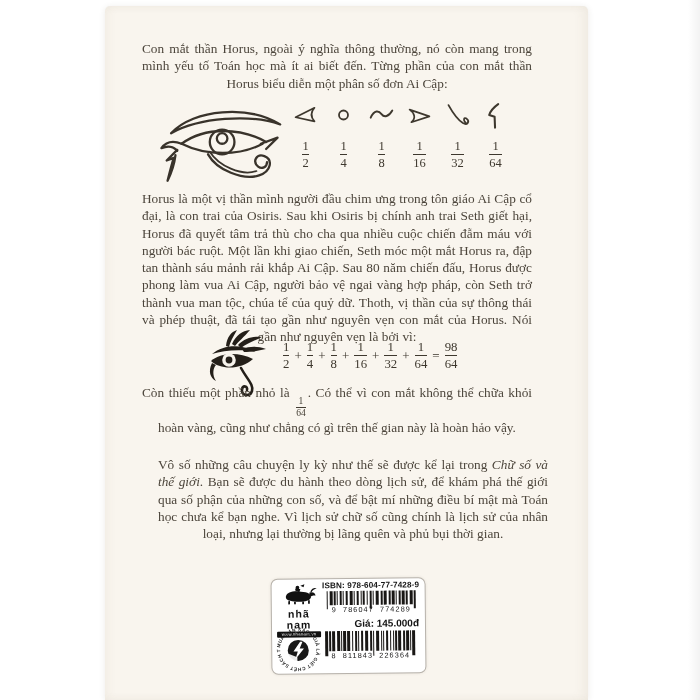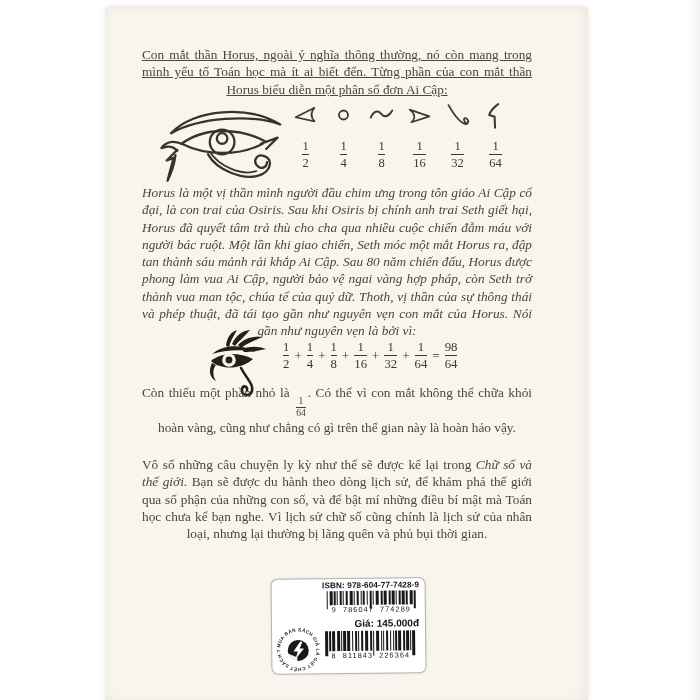--- a/index.html
+++ b/index.html
@@ -15,24 +15,24 @@
     position:absolute;left:105px;top:6px;width:483px;height:694px;
     background:#f9f5ee;
     border-radius:5px 5px 0 0;
     box-shadow:0 1px 6px rgba(70,55,40,.10), inset -6px 0 10px rgba(90,70,50,.05), inset 4px 0 8px rgba(90,70,50,.04);
   }
   .para{
     position:absolute;left:37px;width:390px;margin:0;
     font-size:13.3px;line-height:17.3px;color:#4c453b;
     text-align:justify;text-align-last:center;
   }
-  .p1{top:40px;text-decoration:underline;}
-  .p2{top:178px;font-style:italic;}
+  .p1{top:34px;}
+  .p2{top:184px;}
   .p3{top:378px;}
-  .p4{top:450px;}
+  .p4{top:450px;margin-left:16px;}
   .book-title{font-style:italic;}
   
   .ifrac{display:inline-flex;flex-direction:column;align-items:center;
     font-size:9.5px;line-height:1.05;vertical-align:-7px;margin:0 2px;color:#433d33;}
   .ifrac .fbar{align-self:stretch;border-top:1px solid #433d33;margin:0.5px 0;}
   
   .figure1{position:absolute;left:0;top:88px;width:483px;height:100px;}
   .eye1{position:absolute;left:52px;top:2px;}
   .sym-row{position:absolute;left:187px;top:6px;display:flex;gap:11px;}
   .sym-col{width:27px;display:flex;flex-direction:column;align-items:center;}
@@ -227,20 +227,38 @@
   <p class="para p3"><span>Còn thiếu một phần nhỏ là</span>
     <span class="ifrac">
         <span>1</span>
         <span class="fbar"></span>
         <span>64</span>
       </span><span>. Có thể vì con mắt không thể chữa khỏi hoàn vàng, cũng như chẳng có gì trên thế gian này là hoàn hảo vậy.</span></p>
 
   <p class="para p4"><span>Vô số những câu chuyện ly kỳ như thế sẽ được kể lại trong </span><span class="book-title">Chữ số và thế giới</span><span>. Bạn sẽ được du hành theo dòng lịch sử, để khám phá thế giới qua số phận của những con số, và để bật mí những điều bí mật mà Toán học chưa kể bạn nghe. Vì lịch sử chữ số cũng chính là lịch sử của nhân loại, nhưng lại thường bị lãng quên và phủ bụi thời gian.</span></p>
 
   <div class="label">
+    <div class="logo">
+      <svg width="42" height="21" viewBox="0 0 64 36">
+        <g fill="#111">
+          <path d="M10,22 C12,14 24,12 36,14 C48,15 54,18 53,24 C51,30 40,32 28,31 C18,30 9,29 10,22 Z"></path>
+          <path d="M50,16 C56,14 60,16 61,21 C58,20 54,21 52,23 Z"></path>
+          <path d="M52,14 C55,8 60,7 63,9 C59,10 56,12 54,15 Z"></path>
+          <path d="M14,30 h3 v6 h-3 Z"></path>
+            <path d="M24,31 h3 v5 h-3 Z"></path>
+          <path d="M38,31 h3 v5 h-3 Z"></path>
+            <path d="M48,29 h3 v6 h-3 Z"></path>
+          <circle cx="30" cy="7" r="3.2"></circle>
+          <path d="M26,9 C29,8 33,8 35,10 L33,15 C30,13 28,13 27,14 Z"></path>
+          <path d="M35,4 L42,1.5 L40.5,6.5 Z"></path>
+        </g>
+      </svg>
+      <div class="logo-name">nhã nam</div>
+      <div class="logo-url">www.nhanam.vn</div>
+    </div>
 
     <div class="isbn">ISBN: 978-604-77-7428-9</div>
 
     <div class="bc-wrap bc1">
       <div class="bars">
           <i class="tall" style="width: 1px; margin-right: 2px;"></i>
           <i style="width: 3px; margin-right: 1px;"></i>
           <i style="width: 2px; margin-right: 1px;"></i>
           <i style="width: 1px; margin-right: 2px;"></i>
           <i style="width: 2px; margin-right: 1px;"></i>

